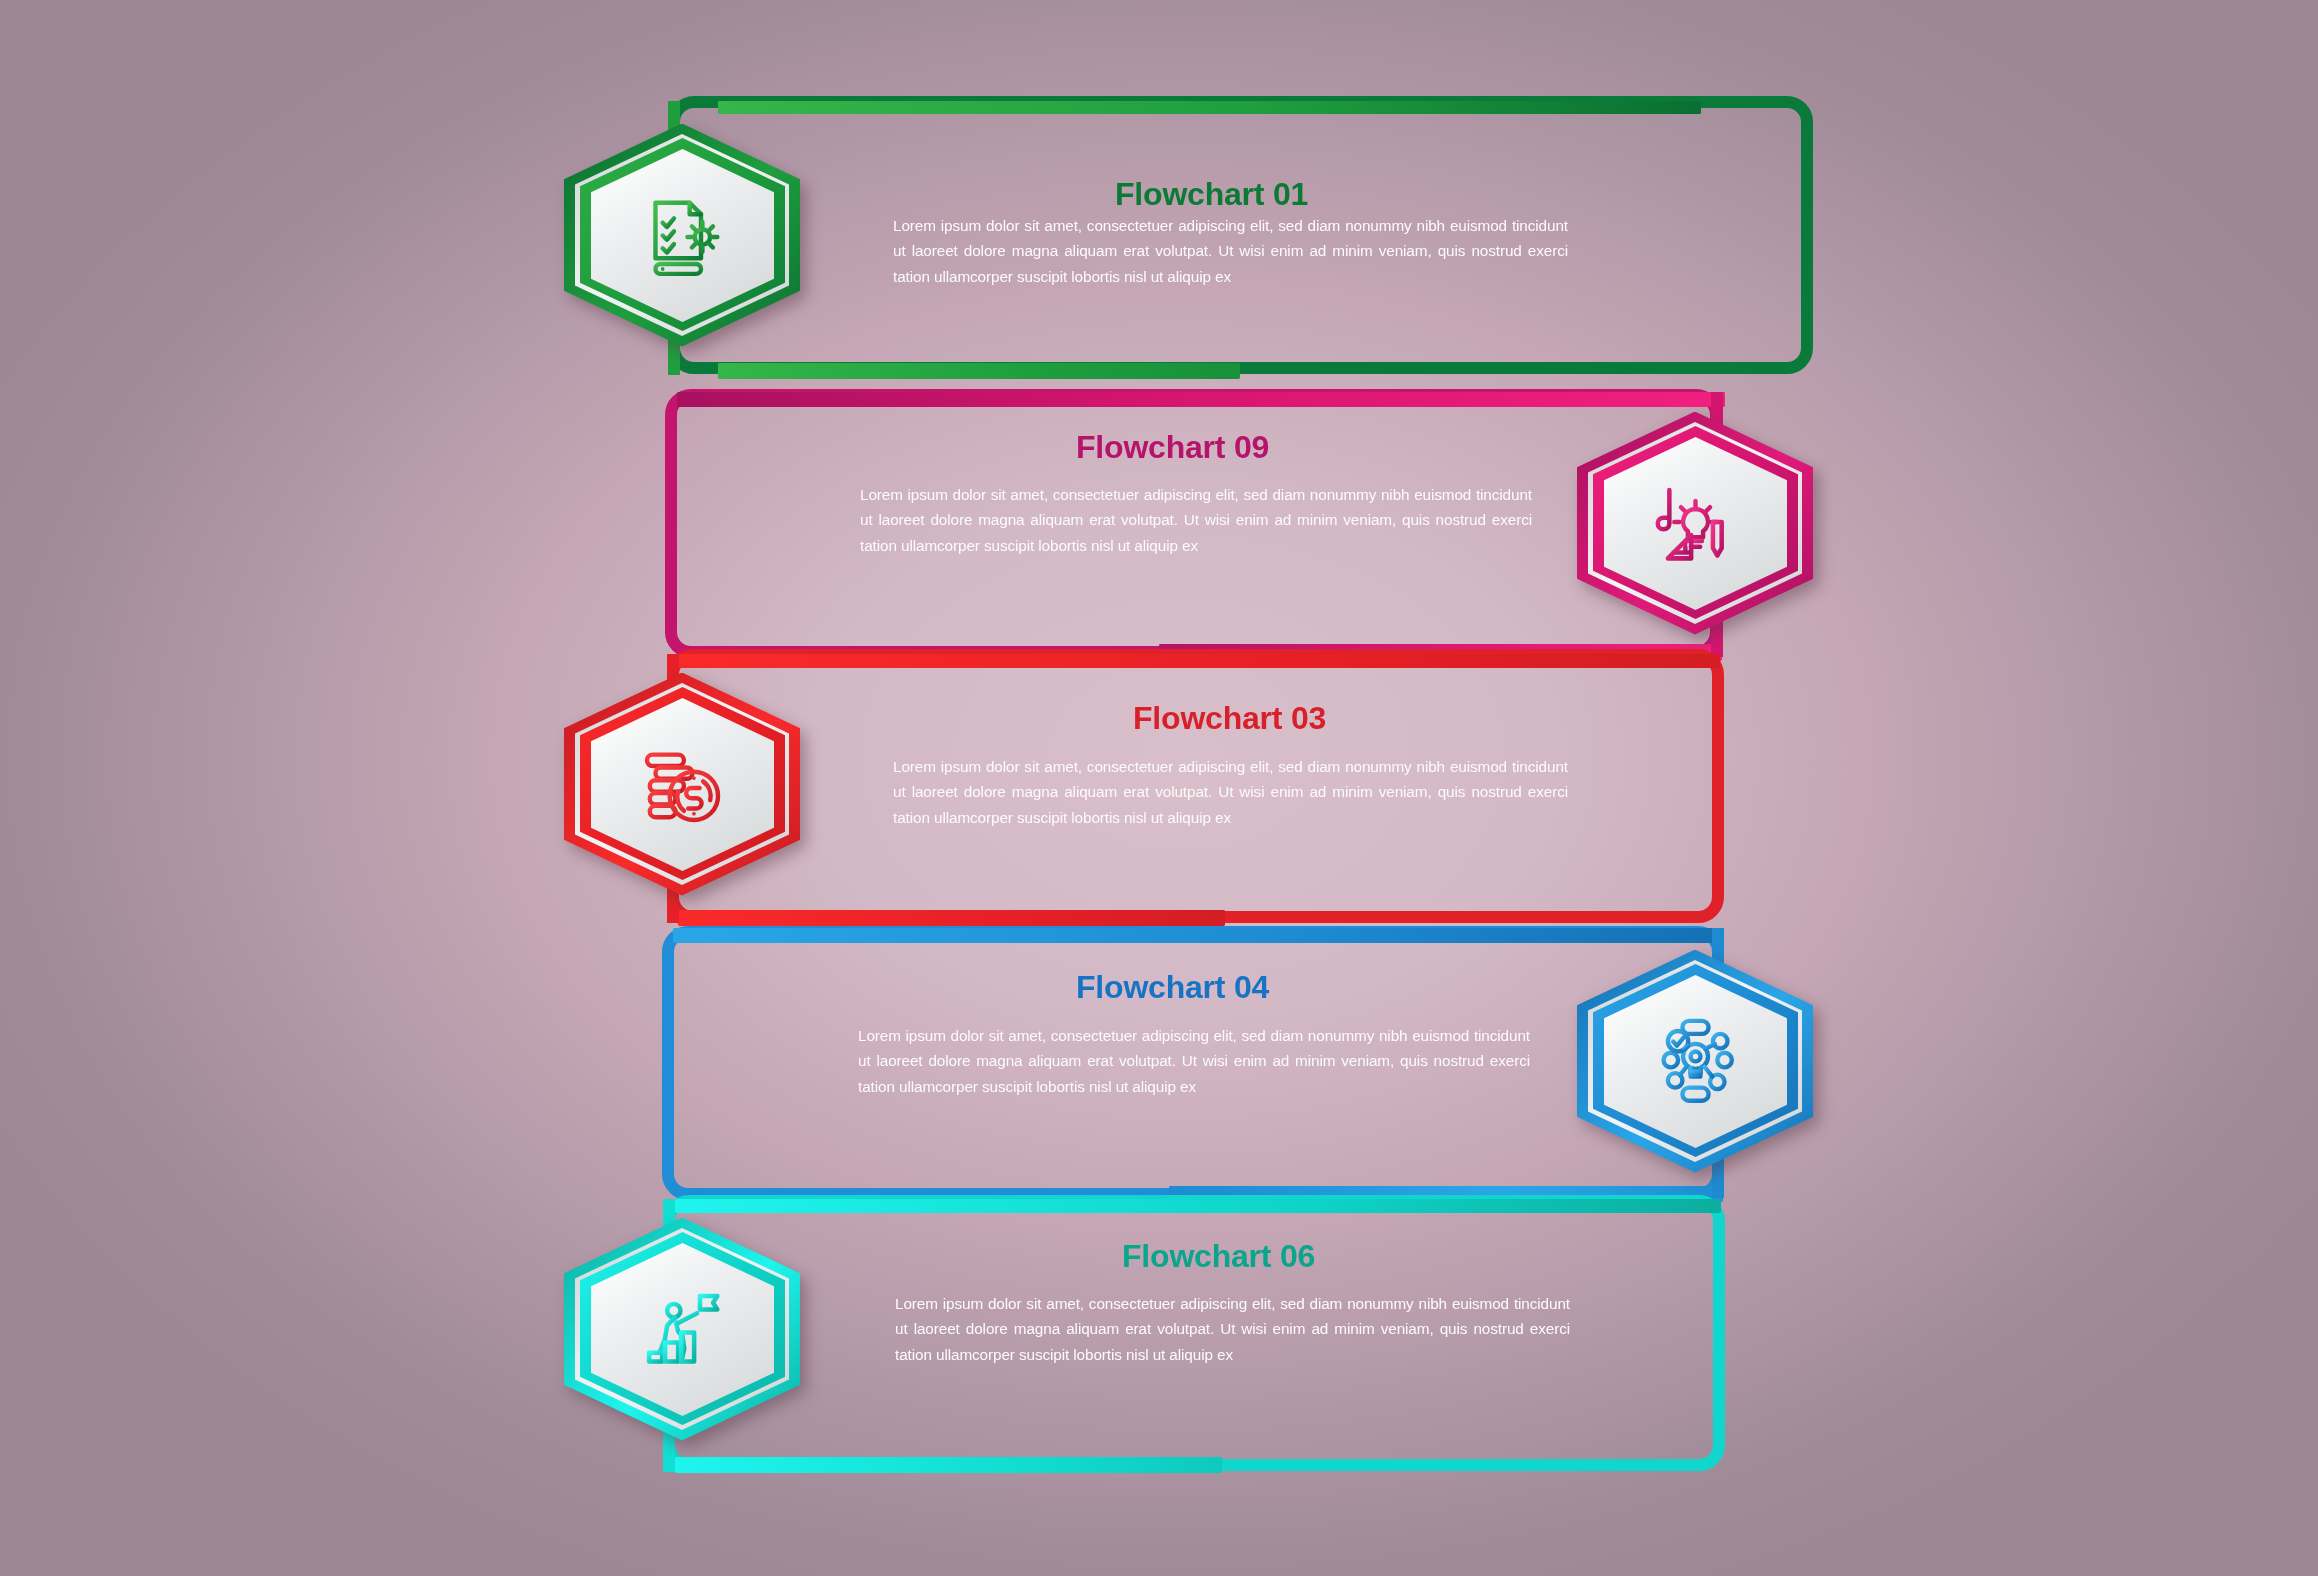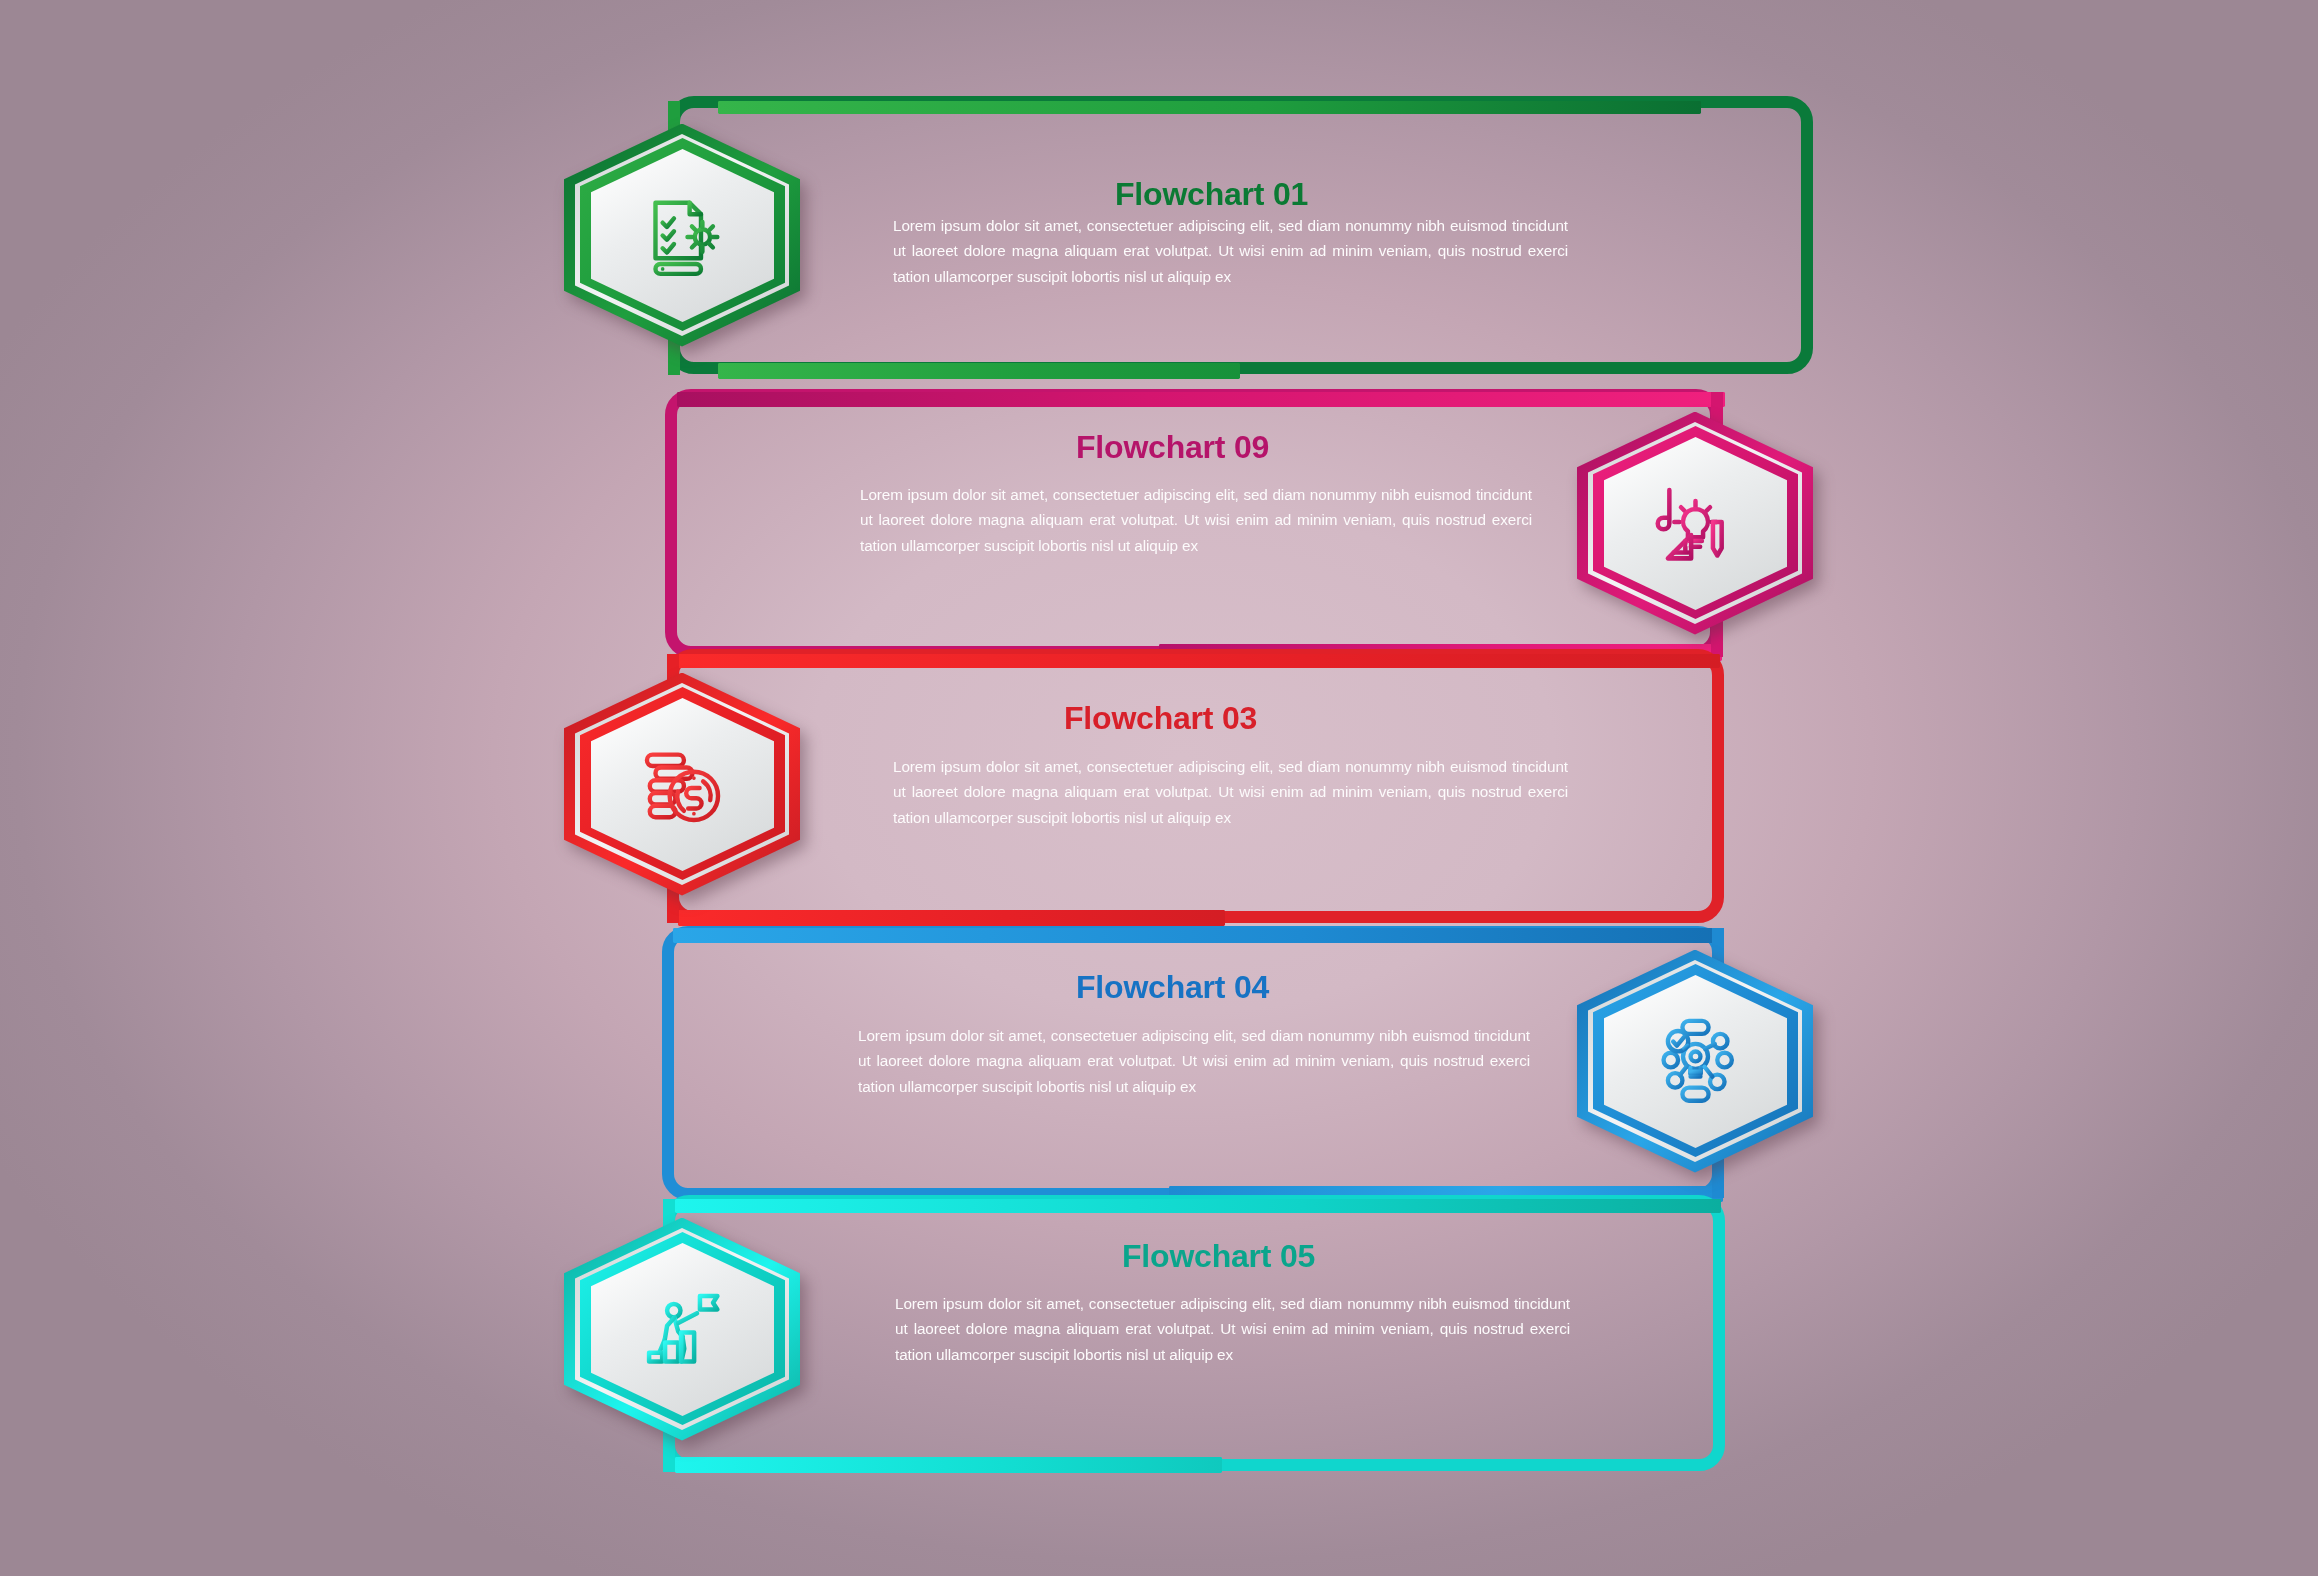--- a/index.html
+++ b/index.html
@@ -175,21 +175,21 @@
               <circle cx="40" cy="27.5" r="1.3" fill="url(#g3)" stroke="none"></circle>
               <circle cx="40" cy="52.5" r="1.3" fill="url(#g3)" stroke="none"></circle>
               <path d="M44 34.5h-5.8a3.6 3.6 0 0 0 0 7.2h3.6a3.6 3.6 0 0 1 0 7.2H36"></path>
               <path d="M40 31.5v3M40 49v3.2"></path>
             </g>
           </svg>
         </div>
       </div>
     </div>
 
-    <div class="ttl" style="left:1064px;top:700px;font-size:32px;color:#d8202a;">Flowchart 03</div>
+    <div class="ttl" style="left:1133px;top:700px;font-size:32px;color:#d8202a;">Flowchart 03</div>
     <div class="body-txt" style="left:893px;top:754px;width:675px;">Lorem ipsum dolor sit amet, consectetuer adipiscing elit, sed diam nonummy nibh euismod tincidunt ut laoreet dolore magna aliquam erat volutpat. Ut wisi enim ad minim veniam, quis nostrud exerci tation ullamcorper suscipit lobortis nisl ut aliquip ex</div>
   </div>
 
   <div class="row">
     <div class="frame" style="left:662px;top:926px;width:1062px;height:274px;border-width:12px;border-color:#1f8ed6;"></div>
     <div class="tab" style="left:673px;top:928px;width:1048px;height:15px;background:linear-gradient(90deg,#2aa6e8,#1e8ad2 60%,#1570b4);"></div>
     <div class="tab" style="left:1169px;top:1186px;width:554px;height:16px;background:linear-gradient(90deg,#1e8ad2,#2aa6e8 60%,#1f8ed6);"></div>
     <div style="position:absolute;left:1712px;top:928px;width:12px;height:270px;background:#1e8ad2;"></div>
 
     <div class="badge shadowdrop" style="left:1577px;top:931px;width:236px;height:260px;">
@@ -272,18 +272,18 @@
               <rect x="9" y="48" width="9" height="6"></rect>
               <rect x="20" y="41" width="9" height="13"></rect>
               <rect x="31" y="34" width="9" height="20"></rect>
               <path d="M6 55h46"></path>
             </g>
           </svg>
         </div>
       </div>
     </div>
 
-    <div class="ttl" style="left:1122px;top:1238px;font-size:32px;color:#0aa58c;">Flowchart 05</div>
+    <div class="ttl" style="left:1122px;top:1238px;font-size:32px;color:#0aa58c;">Flowchart 06</div>
     <div class="body-txt" style="left:895px;top:1291px;width:675px;">Lorem ipsum dolor sit amet, consectetuer adipiscing elit, sed diam nonummy nibh euismod tincidunt ut laoreet dolore magna aliquam erat volutpat. Ut wisi enim ad minim veniam, quis nostrud exerci tation ullamcorper suscipit lobortis nisl ut aliquip ex</div>
   </div>
 
 </div>
 
 
 </body></html>

